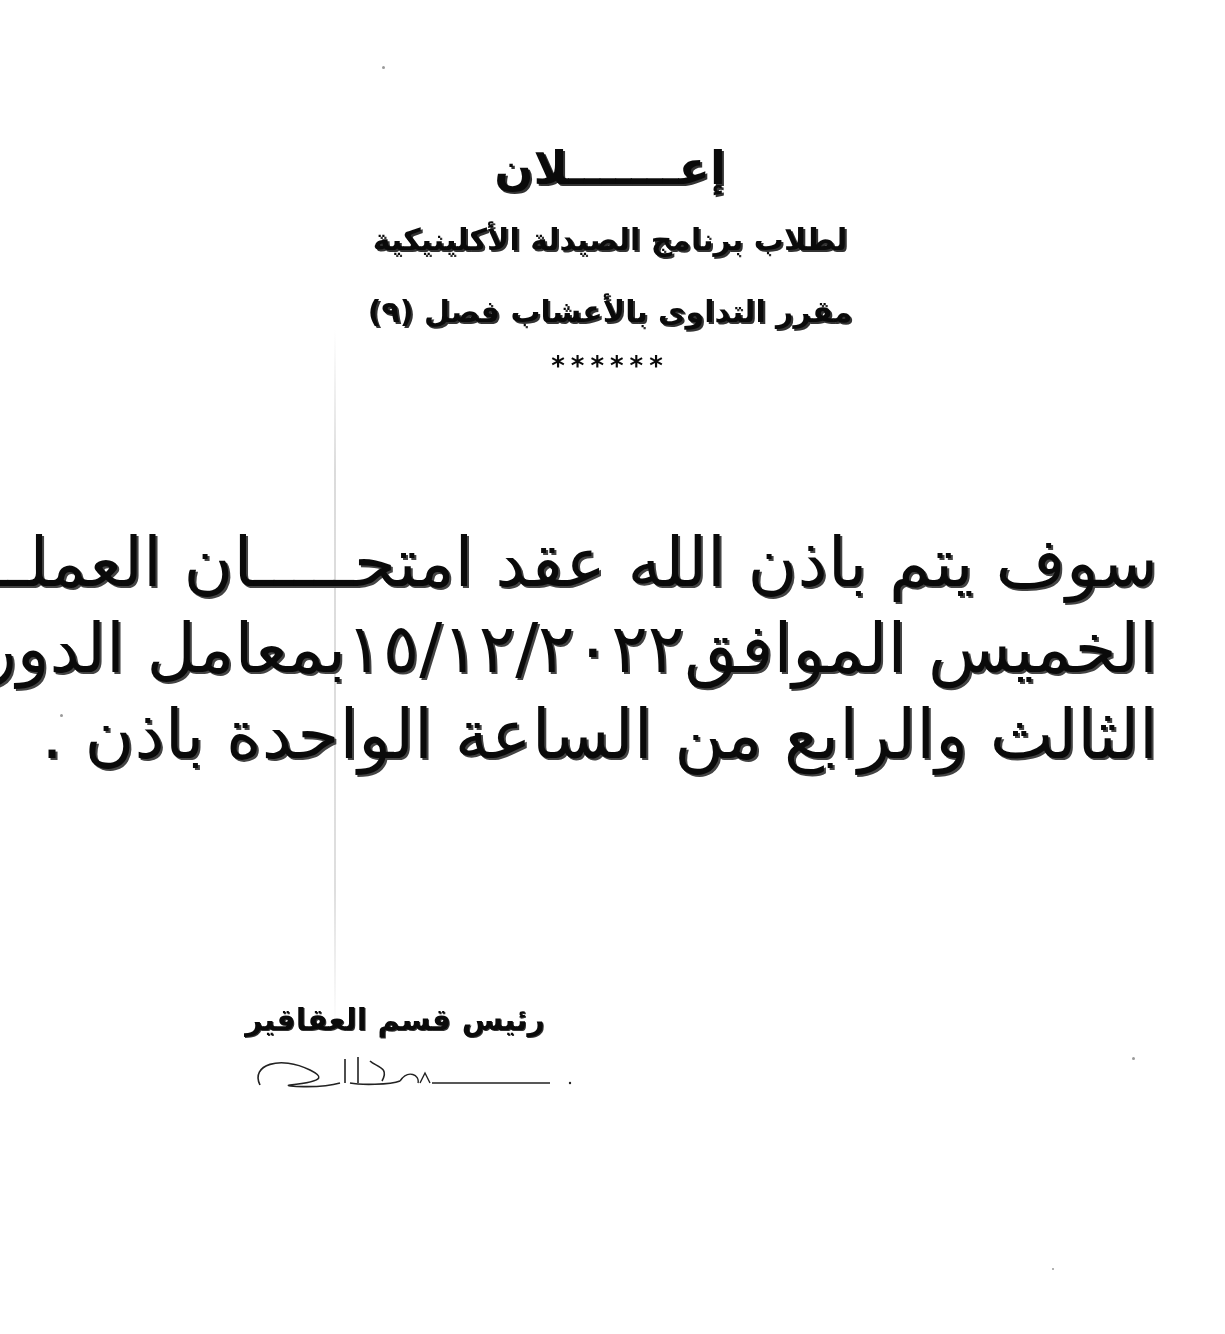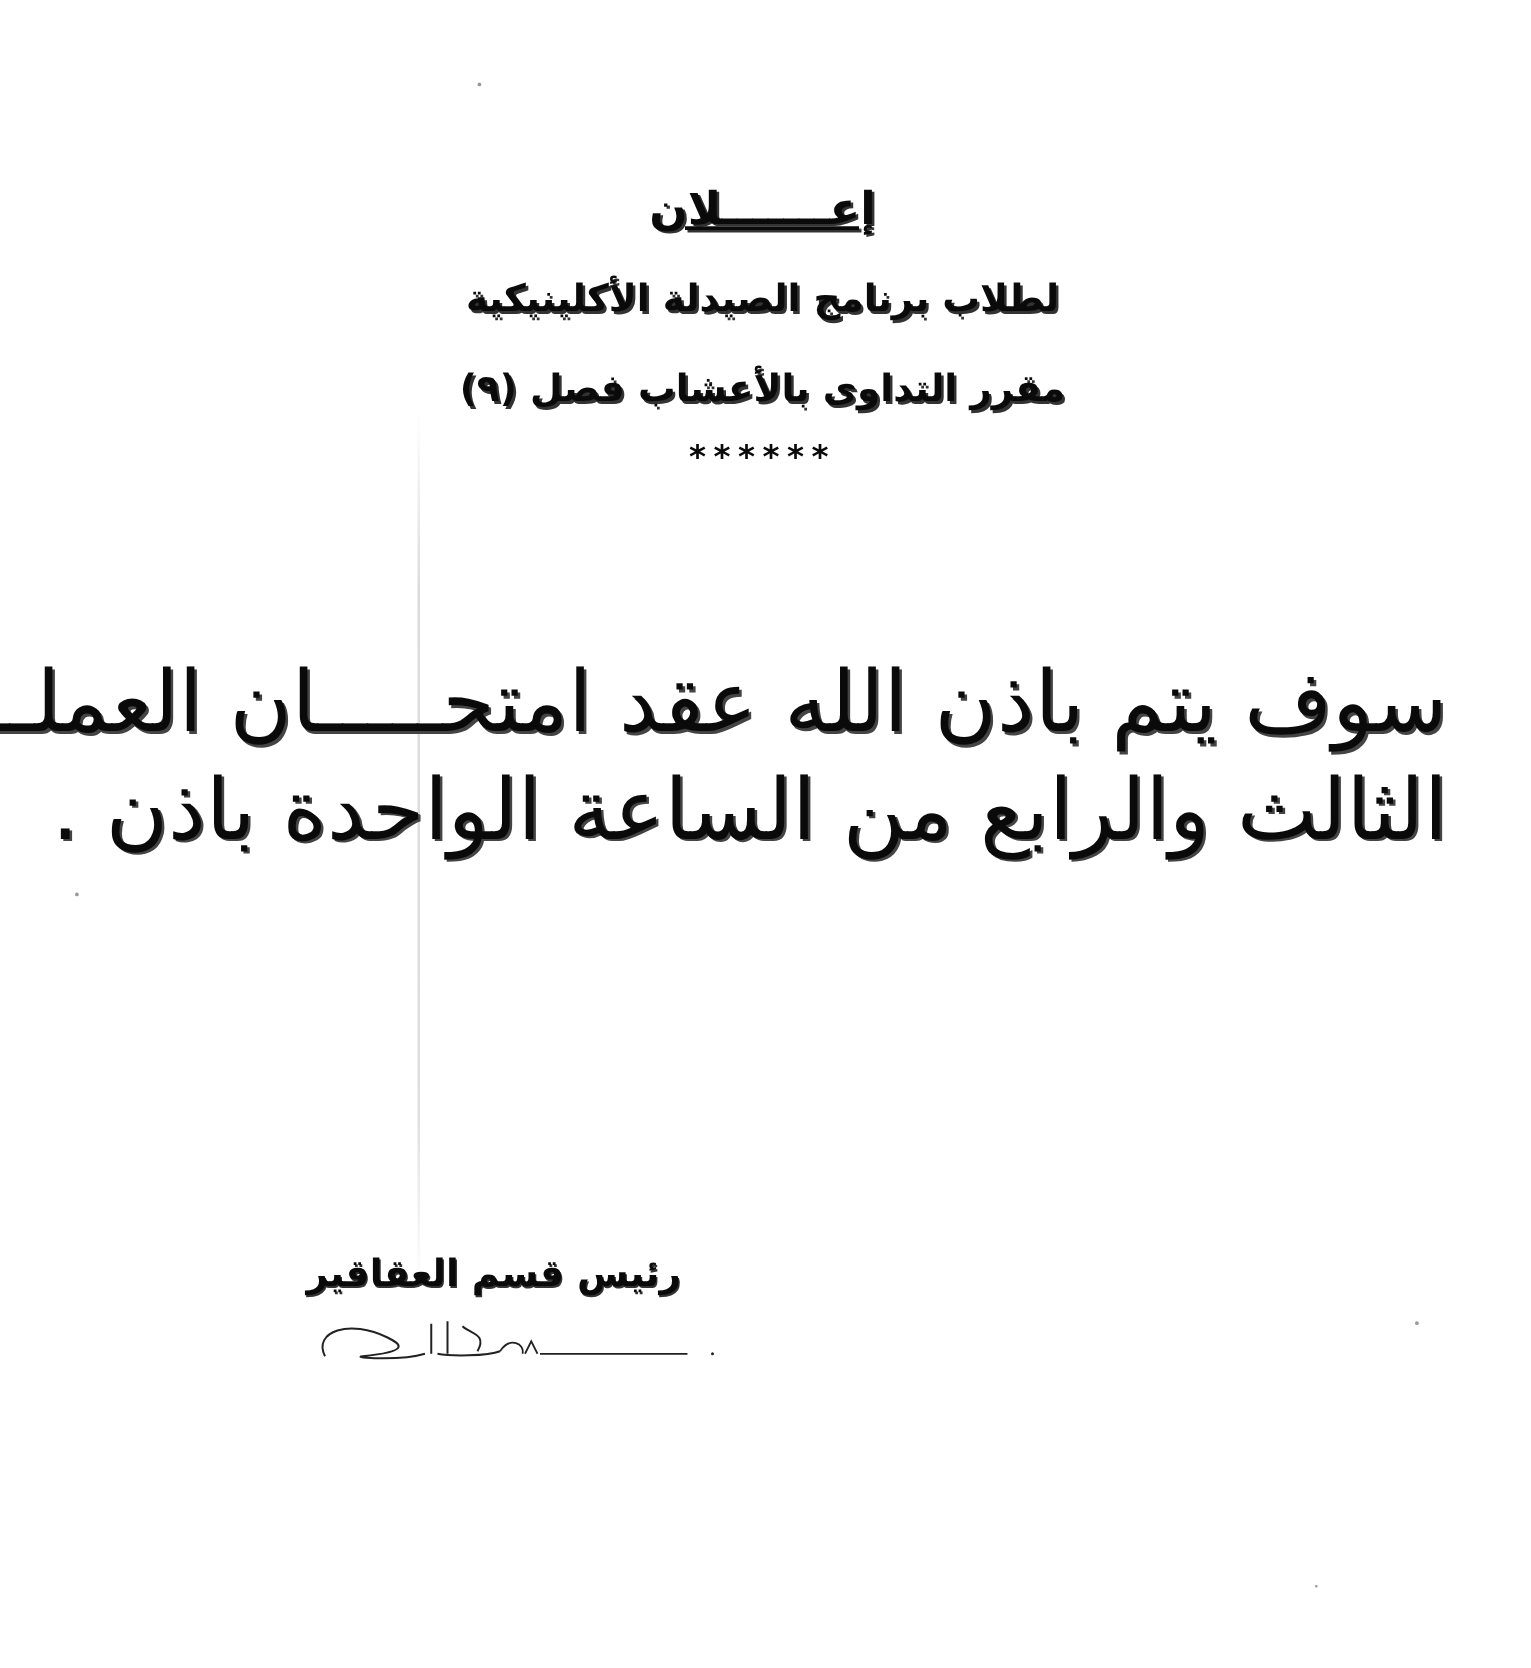--- a/index.html
+++ b/index.html
@@ -18,21 +18,21 @@
     }
     .speck { position: absolute; width: 3px; height: 3px; border-radius: 50%; background: #9a9a9a; }
     .title-block {
       position: absolute; left: 260px; width: 700px; top: 132px;
       text-align: center;
     }
     .title-line {
       font-weight: bold; font-size: 30px; line-height: 72px; white-space: nowrap;
       text-shadow: 2px 2px 0 #333;
     }
-    .title-main { font-size: 36px; letter-spacing: 2px; text-decoration: underline; }
+    .title-main { font-size: 46px; letter-spacing: 2px; }
     .stars {
       font-family: "DejaVu Sans", sans-serif; font-weight: bold;
       font-size: 26px; letter-spacing: 6px; line-height: 40px; margin-top: -2px;
       direction: ltr;
     }
     .body-block {
       position: absolute; left: 78px; width: 1080px; top: 520px;
       text-align: justify; text-align-last: justify;
     }
     .body-line {
@@ -71,20 +71,21 @@
 
   <div class="title-block">
     <div class="title-line title-main">إعـــــــلان</div>
     <div class="title-line">لطلاب برنامج الصيدلة الأكلينيكية</div>
     <div class="title-line">مقرر التداوى بالأعشاب فصل (٩)</div>
     <div class="stars">******</div>
   </div>
 
   <div class="body-block">
     <div class="body-line">سوف يتم باذن الله عقد امتحـــــان العملـــى</div>
+    <div class="body-line">الخميس الموافق١٥/١٢/٢٠٢٢بمعامل الدور</div>
     <div class="body-line">الثالث والرابع من الساعة الواحدة باذن .</div>
   </div>
 
   <div class="signature-block">
     <div class="sig-title">رئيس قسم العقاقير</div>
     <div class="sig-scribble">
       <svg width="330" height="50" viewBox="0 0 330 50">
         <path d="M10 40 C 0 20, 30 10, 60 25 C 70 30, 80 36, 40 40 C 30 41, 70 44, 90 38" fill="none" stroke="#222" stroke-width="1.6"></path>
         <path d="M95 14 L95 38 M108 12 L108 38 M120 16 C 126 22, 140 22, 132 36 M100 38 C 110 40, 140 40, 150 36" fill="none" stroke="#222" stroke-width="1.6"></path>
         <path d="M150 36 C 158 24, 170 30, 168 38 M170 38 L175 28 L180 38 M182 38 L300 38" fill="none" stroke="#222" stroke-width="1.4"></path>

